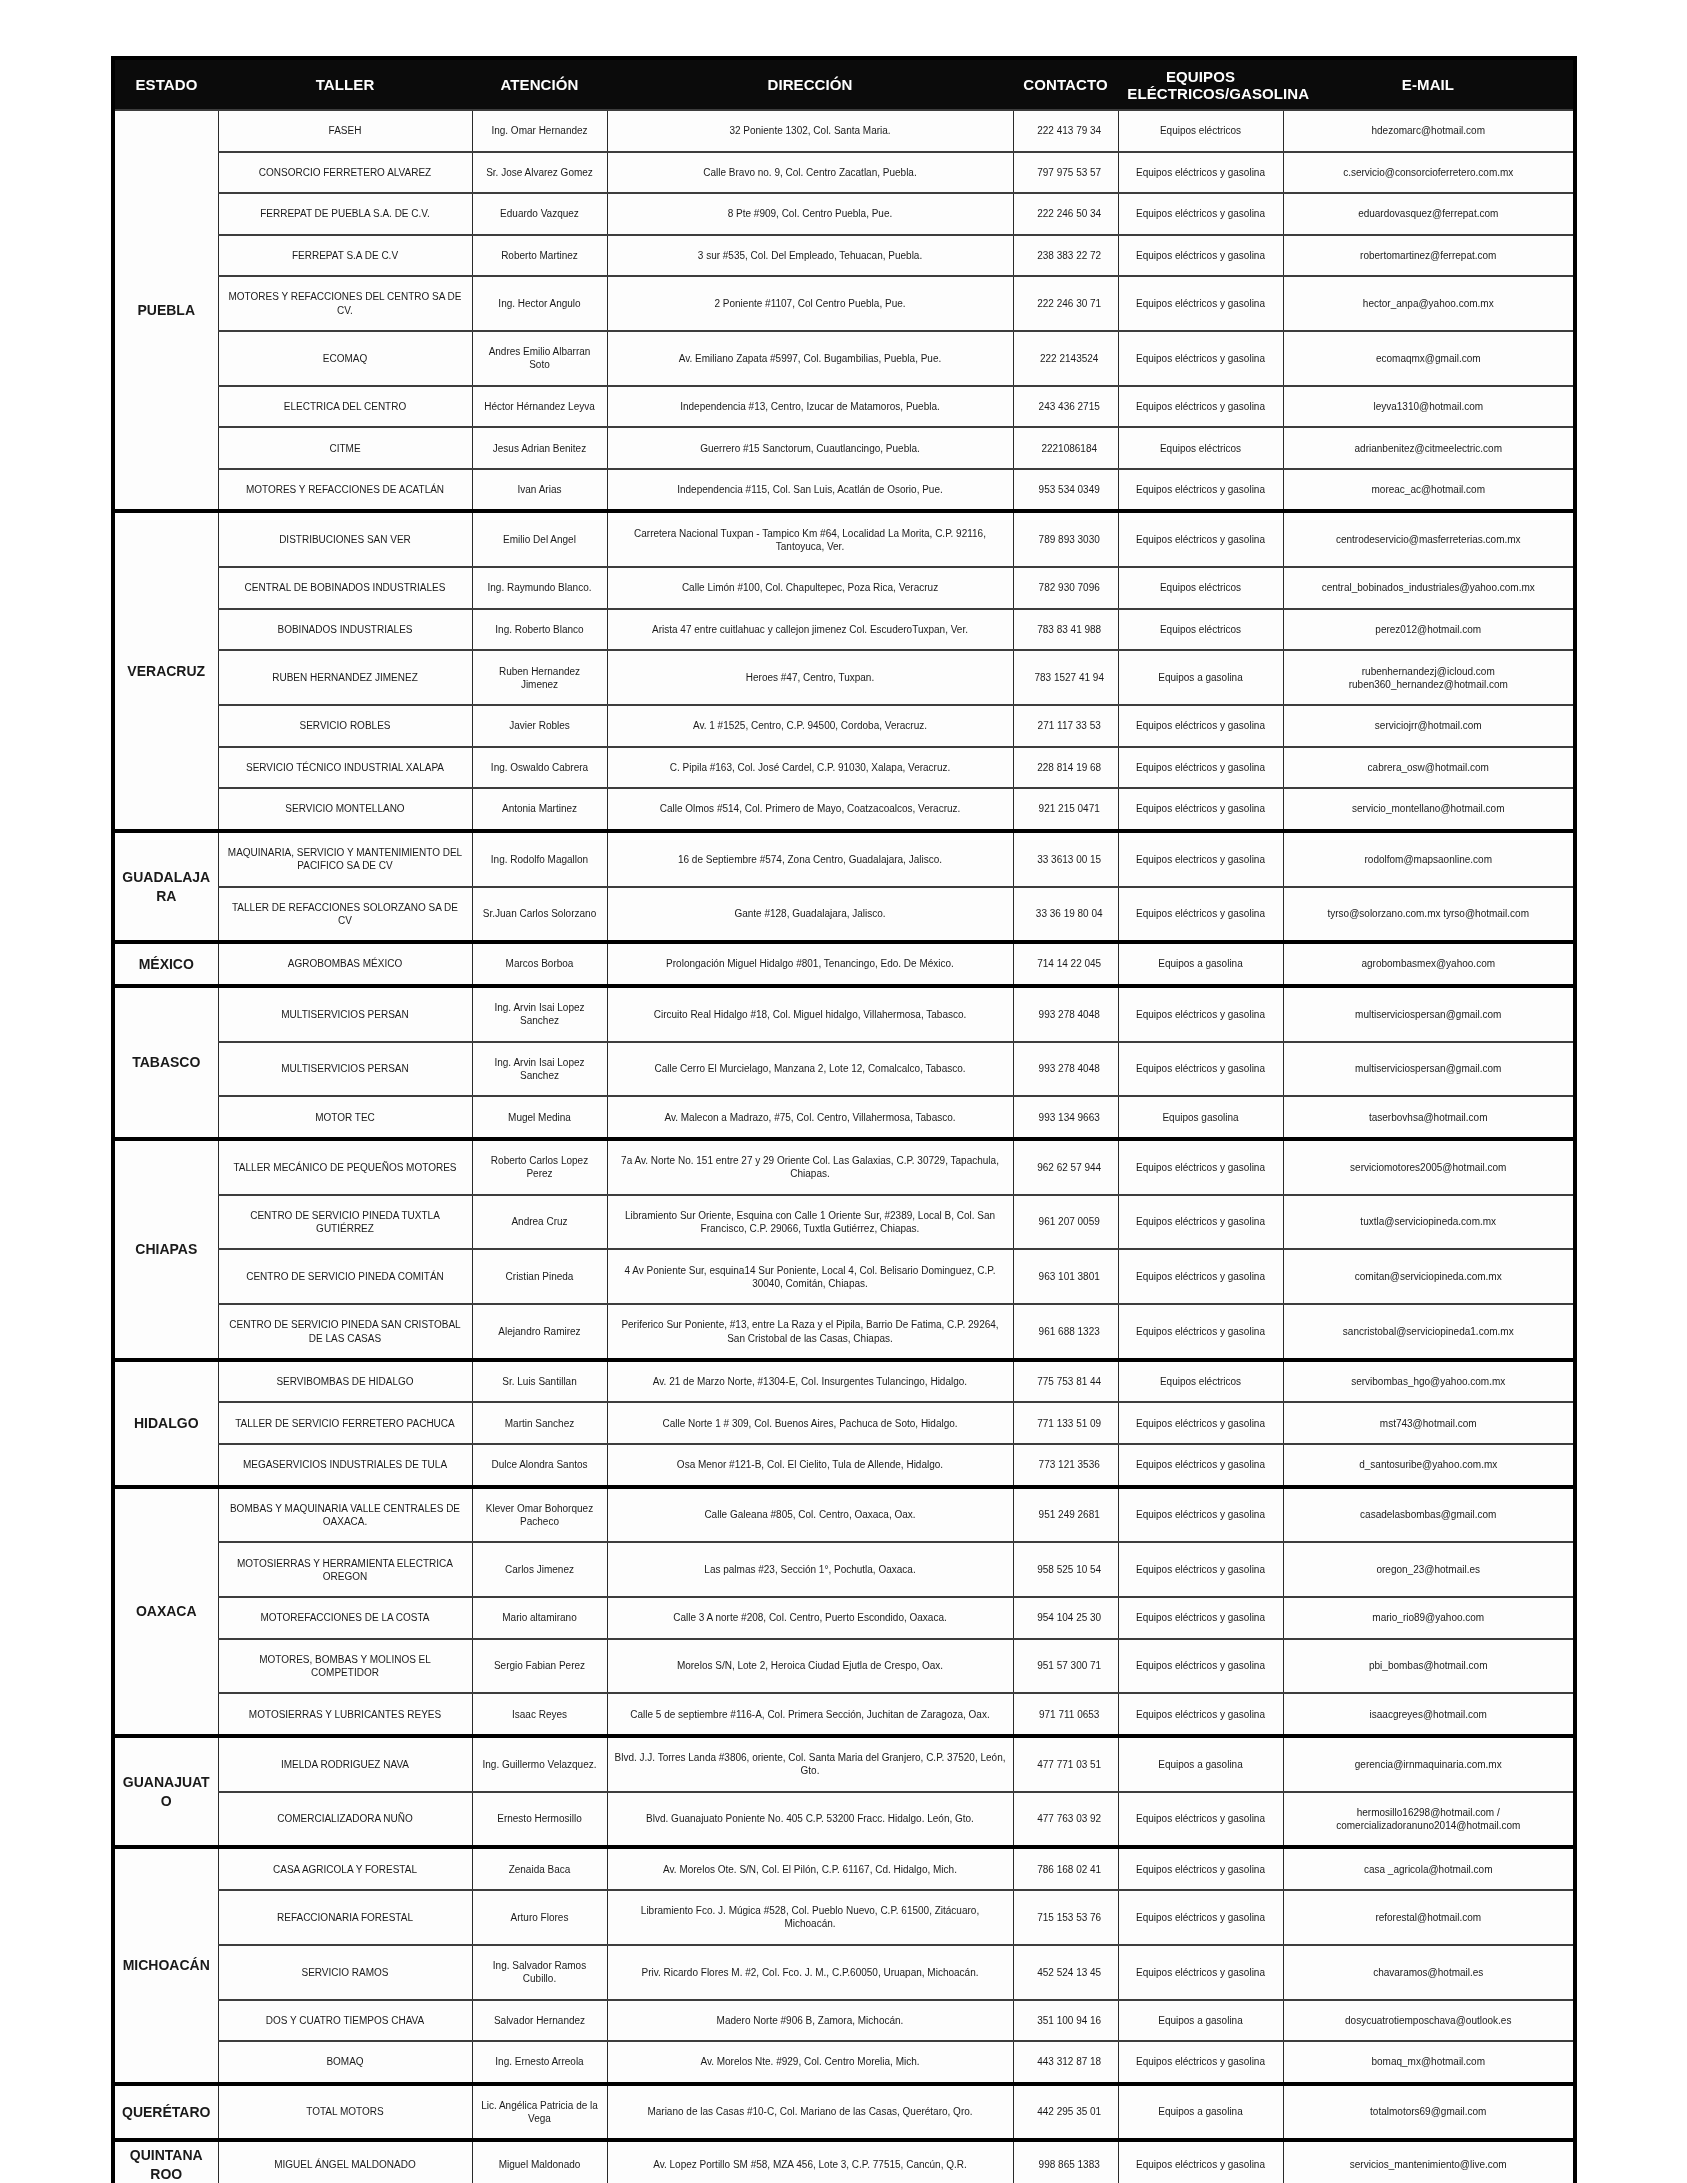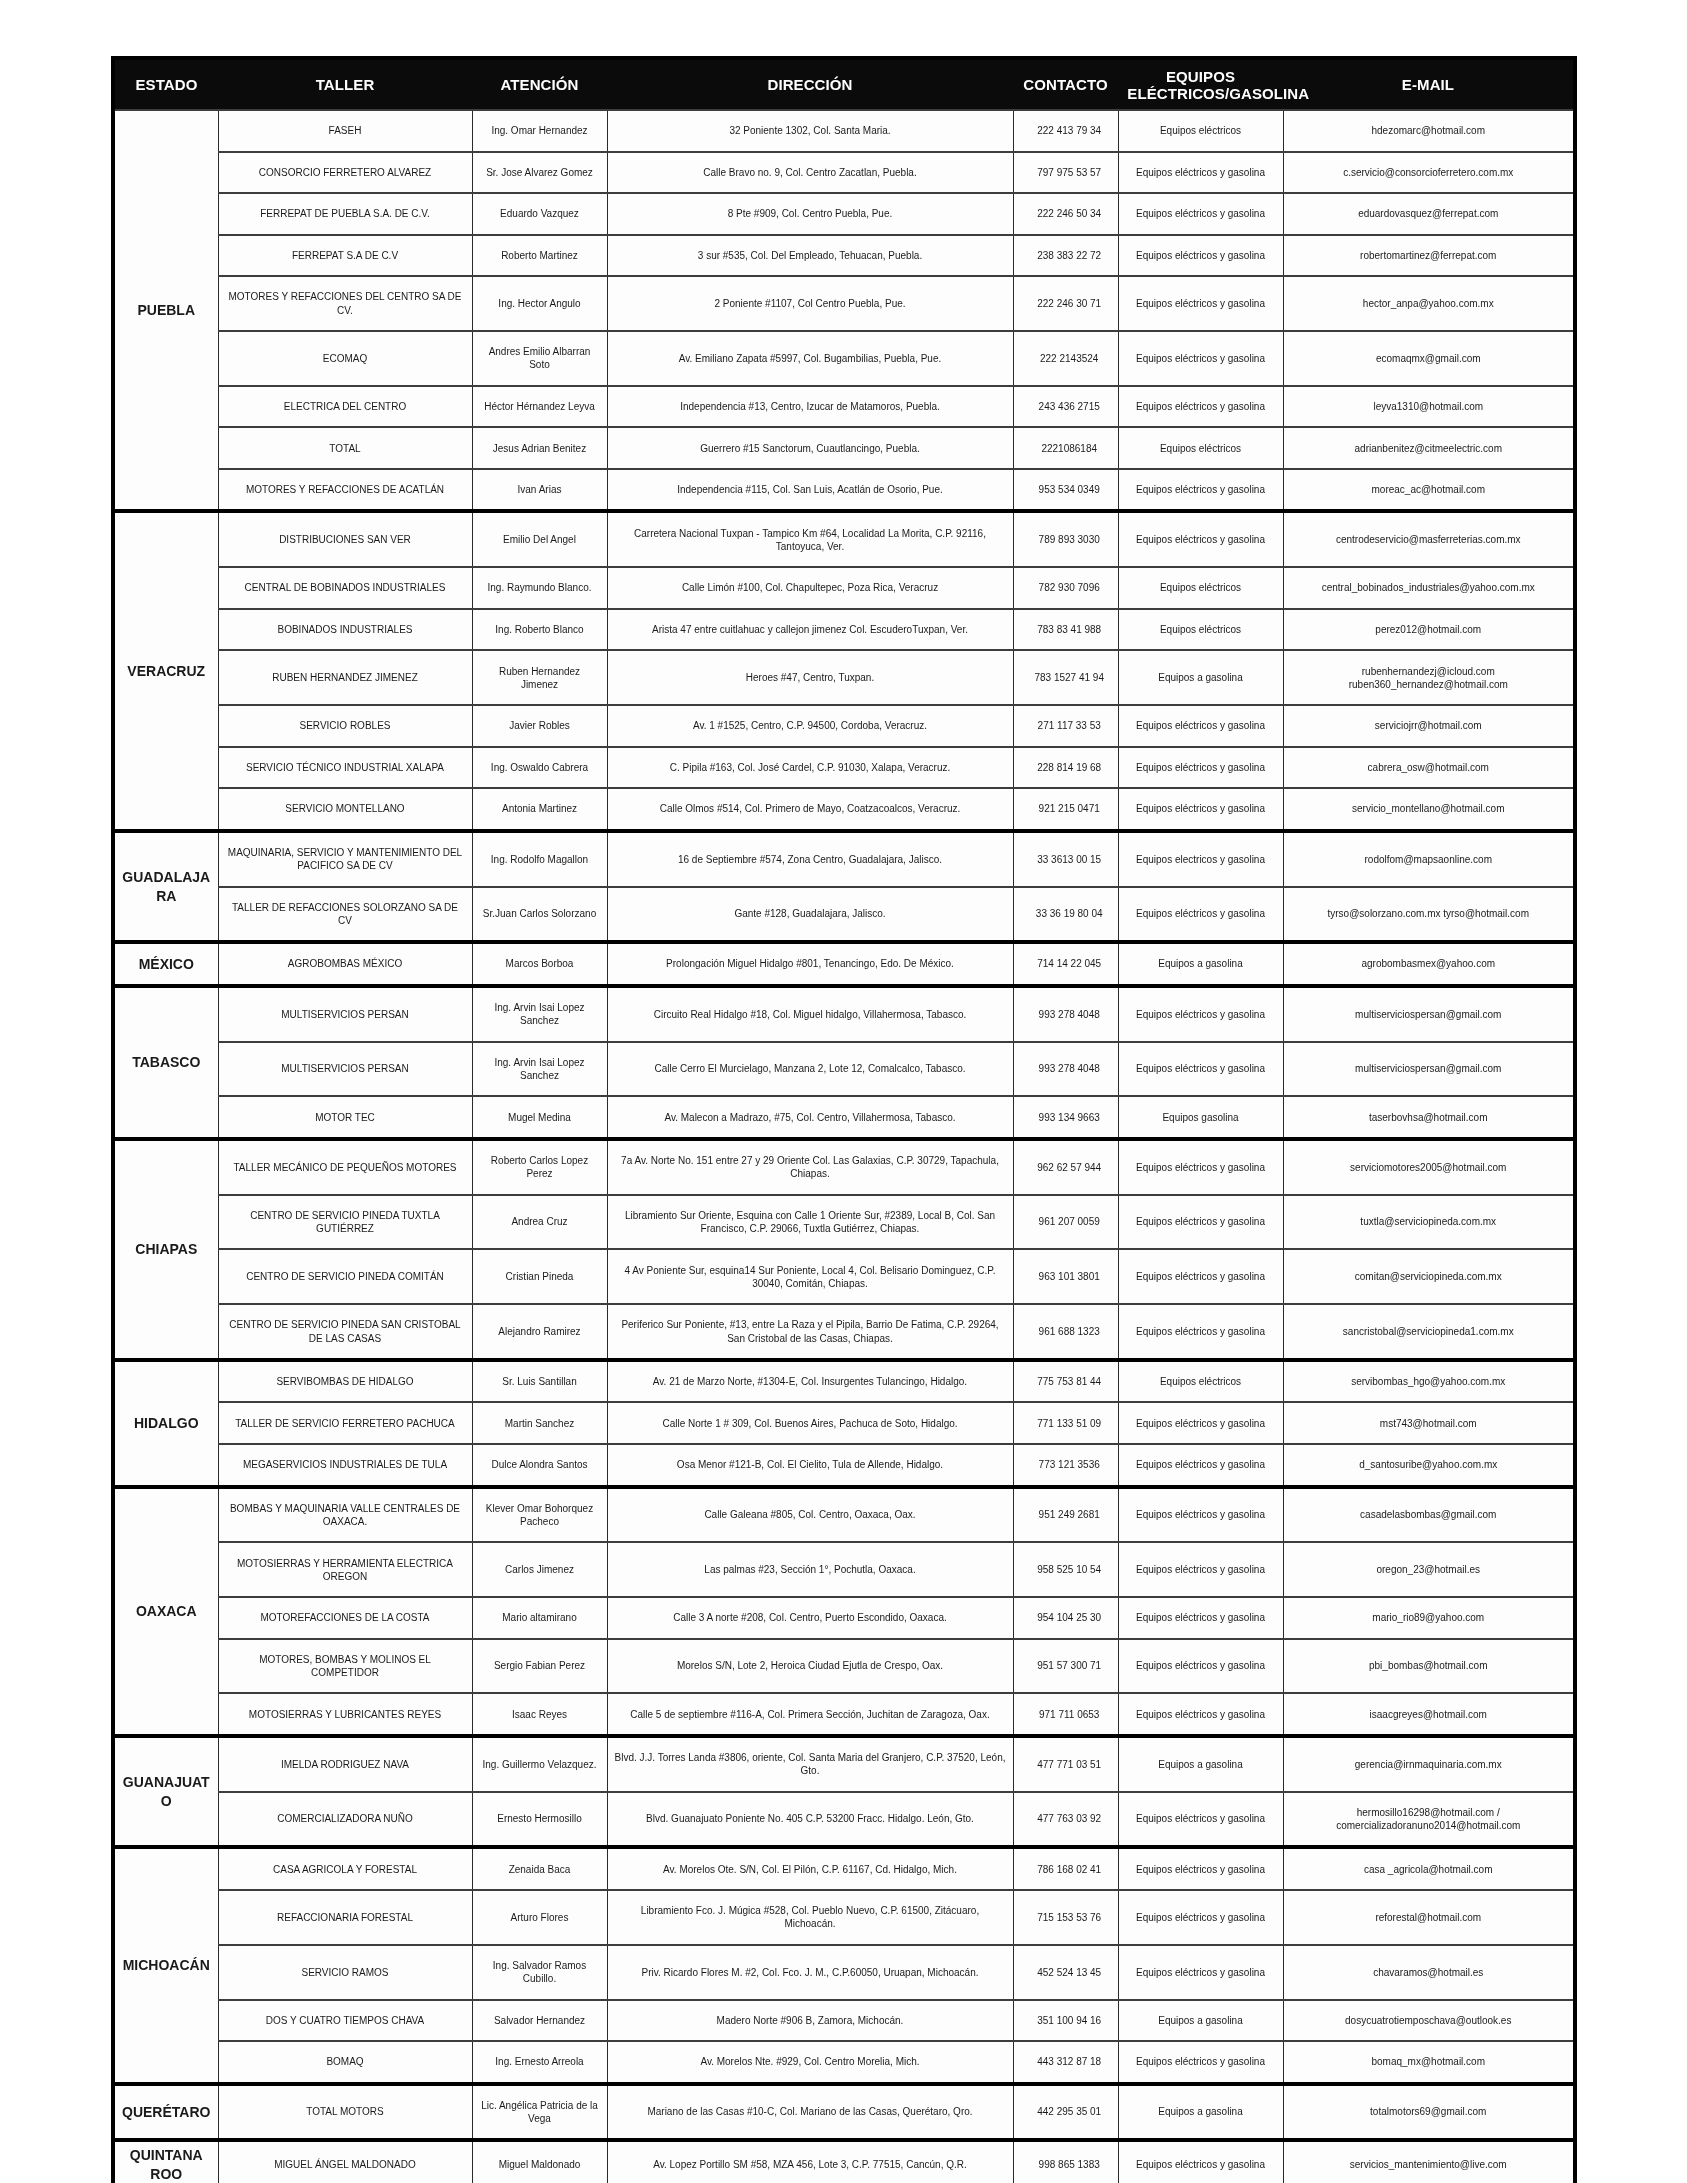--- a/index.html
+++ b/index.html
@@ -140,21 +140,21 @@
         </tr>
         <tr>
           <td class="c-taller">ELECTRICA DEL CENTRO</td>
           <td class="c-atencion">Héctor Hérnandez Leyva</td>
           <td class="c-direccion">Independencia #13, Centro, Izucar de Matamoros, Puebla.</td>
           <td class="c-contacto">243 436 2715</td>
           <td class="c-equipos">Equipos eléctricos y gasolina</td>
           <td class="c-email">leyva1310@hotmail.com</td>
         </tr>
         <tr>
-          <td class="c-taller">TOTAL</td>
+          <td class="c-taller">CITME</td>
           <td class="c-atencion">Jesus Adrian Benitez</td>
           <td class="c-direccion">Guerrero #15 Sanctorum, Cuautlancingo, Puebla.</td>
           <td class="c-contacto">2221086184</td>
           <td class="c-equipos">Equipos eléctricos</td>
           <td class="c-email">adrianbenitez@citmeelectric.com</td>
         </tr>
         <tr>
           <td class="c-taller">MOTORES Y REFACCIONES DE ACATLÁN</td>
           <td class="c-atencion">Ivan Arias</td>
           <td class="c-direccion">Independencia #115, Col. San Luis, Acatlán de Osorio, Pue.</td>

